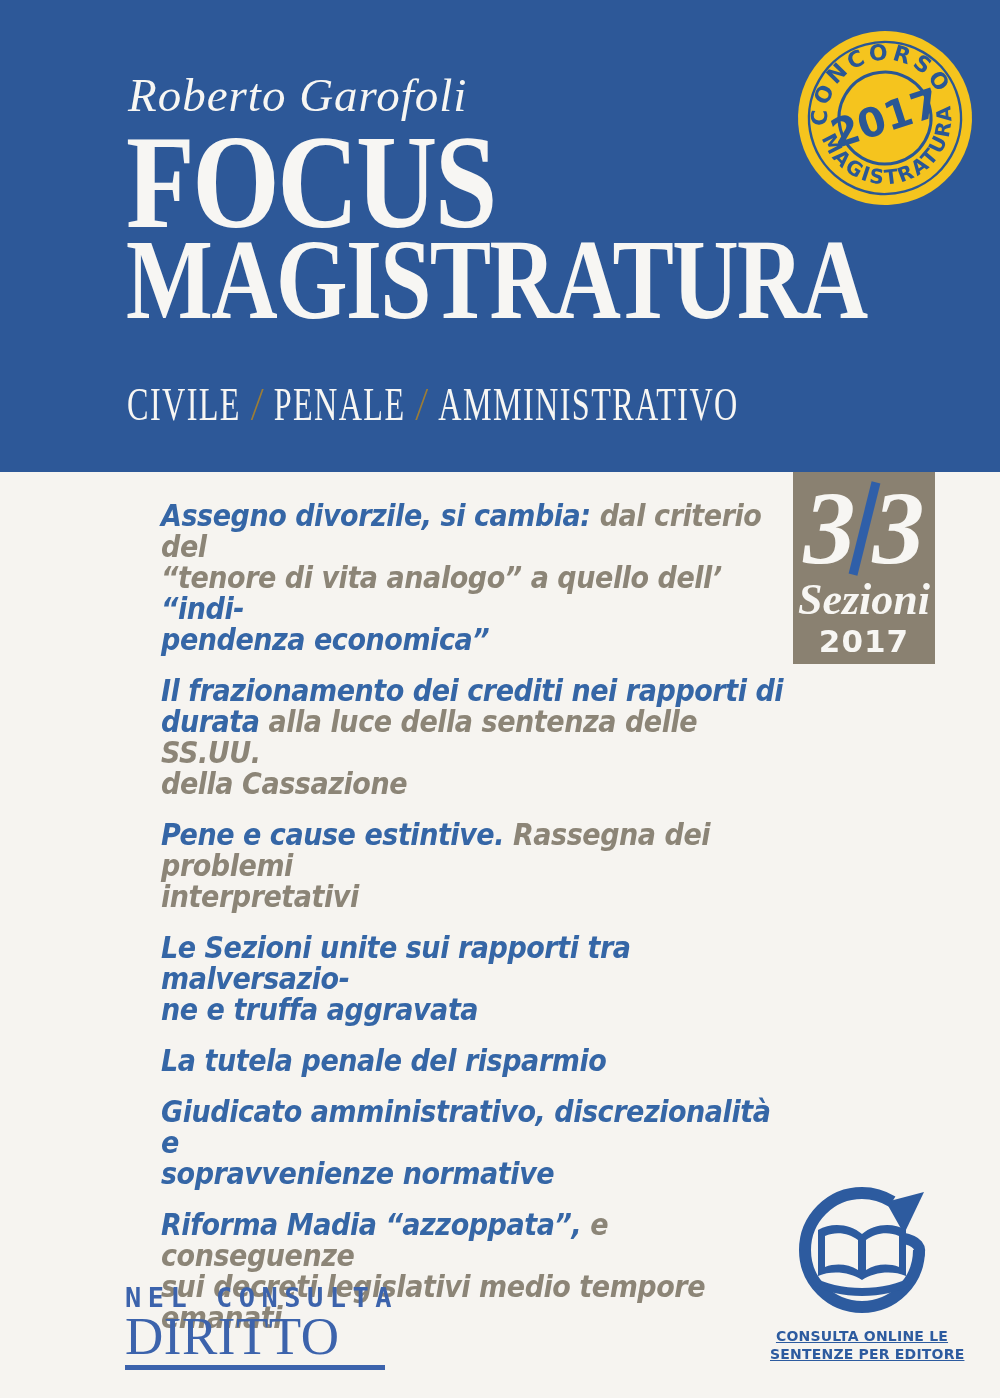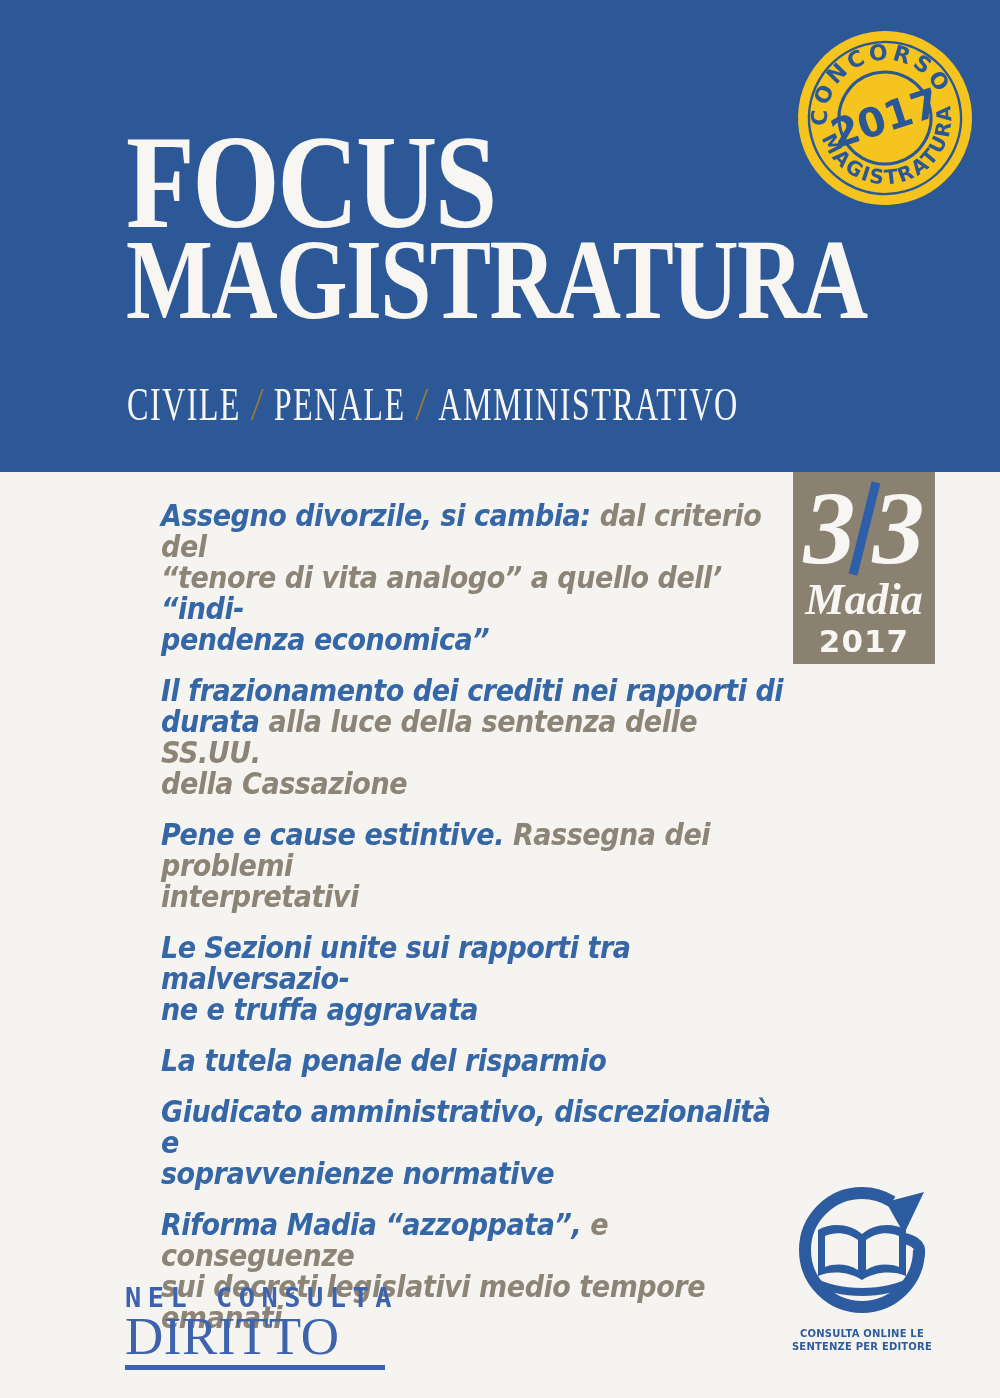--- a/index.html
+++ b/index.html
@@ -72,30 +72,31 @@
   .pub2{
     font-family:"Liberation Serif",serif;font-size:53px;letter-spacing:0.5px;
     line-height:0.9;margin-top:2px;white-space:nowrap;
   }
   .pub-rule{height:5px;background:var(--pub_blue);margin-top:4px;width:260px;}
   
   .consulta{position:absolute;left:770px;top:1180px;width:184px;text-align:center;}
   .consulta svg{display:block;margin:0 auto;}
   .con-text{
     margin-top:8px;color:var(--logo_blue);
-    font-family:"DejaVu Sans",sans-serif;font-weight:bold;font-size:10px;
-    line-height:1.25;letter-spacing:0.2px;white-space:nowrap;
+    font-family:"DejaVu Sans",sans-serif;font-weight:bold;font-size:14px;
+    line-height:1.25;letter-spacing:0.2px;white-space:nowrap;text-decoration:underline;
   }
 </style>
 </head>
 <body>
 
 <div class="cover">
 
   <div class="band">
+    <div class="author">Roberto Garofoli</div>
     <div class="title t1">FOCUS</div>
     <div class="title t2">MAGISTRATURA</div>
     <div class="subtitle"><span>CIVILE</span><span class="slash">/</span><span>PENALE</span><span class="slash">/</span><span>AMMINISTRATIVO</span></div>
 
     <div class="badge">
       <svg width="176" height="176" viewBox="0 0 176 176">
         <circle cx="88" cy="88" r="87" fill="var(--yellow)"></circle>
         <circle cx="88" cy="88" r="76" fill="none" stroke="var(--badge_blue)" stroke-width="2.5"></circle>
         <circle cx="88" cy="88" r="46" fill="none" stroke="var(--badge_blue)" stroke-width="3"></circle>
         <defs>
@@ -112,21 +113,21 @@
       </svg>
     </div>
   </div>
 
   <div class="issue-box">
     <div class="issue-nums">
       <span class="num">3</span>
       <span class="islash"></span>
       <span class="num">3</span>
     </div>
-    <div class="issue-month">Madia</div>
+    <div class="issue-month">Sezioni</div>
     <div class="issue-year">2017</div>
   </div>
 
   <div class="articles">
       <p class="article"><span class="blue">Assegno divorzile, si cambia: </span><span class="gray">dal criterio del
 “tenore di vita analogo” a quello dell’ </span><span class="blue">“indi-
 pendenza economica”</span></p>
       <p class="article"><span class="blue">Il frazionamento dei crediti nei rapporti di
 durata </span><span class="gray">alla luce della sentenza delle SS.UU.
 della Cassazione</span></p>

